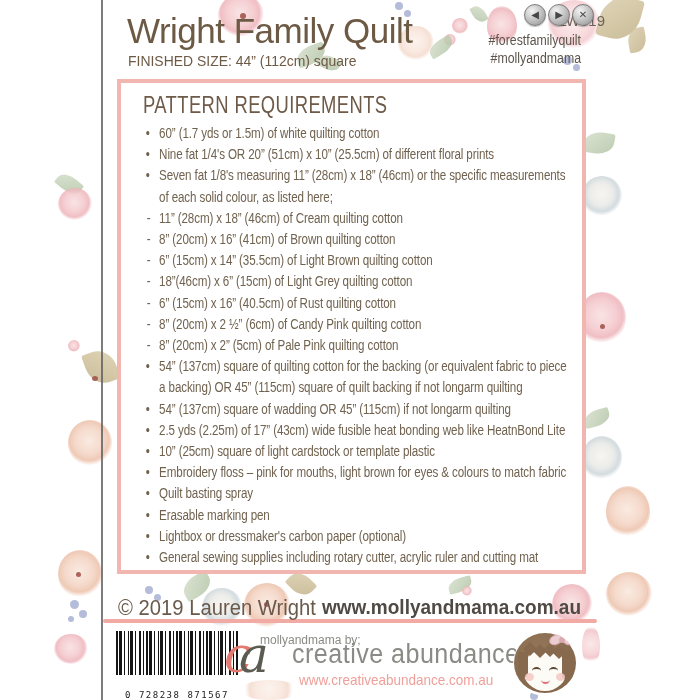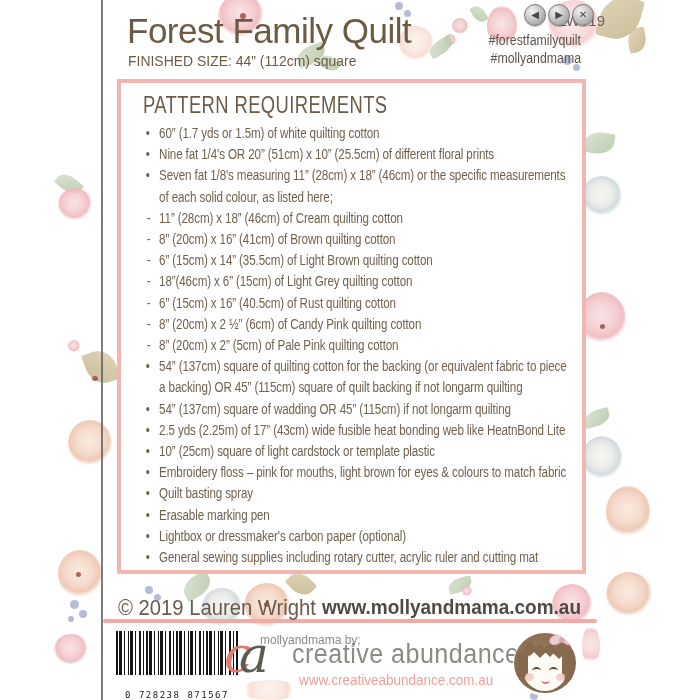--- a/index.html
+++ b/index.html
@@ -135,21 +135,21 @@
 <div class="leaf leaf-sage" style="left:448px;top:578px;width:24px;height:14px;transform:rotate(-15deg);"></div>
 <div class="rose rose-pink" style="left:462px;top:586px;width:10px;height:10px;"></div>
 <div class="rose rose-pink" style="left:552px;top:584px;width:40px;height:40px;"></div>
 <div class="rose rose-peach" style="left:606px;top:572px;width:46px;height:44px;"></div>
 <div class="rose rose-pink" style="left:582px;top:626px;width:18px;height:40px;opacity:.7;"></div>
 <div class="rose rose-peach" style="left:240px;top:680px;width:60px;height:20px;opacity:.5;"></div>
 <div class="berry" style="left:530px;top:692px;width:8px;height:8px;"></div>
 
 <div class="spine abs"></div>
 
-<div class="title abs">Forest Family Quilt</div>
+<div class="title abs">Wright Family Quilt</div>
 <div class="size-line abs">FINISHED SIZE: 44” (112cm) square</div>
 <div class="code abs">LW019</div>
 <div class="hashtags abs">
   <div>#forestfamilyquilt</div>
   <div>#mollyandmama</div>
 </div>
 
 <div class="nav abs">
   <button class="nav-btn">◀</button>
   <button class="nav-btn">▶</button>

